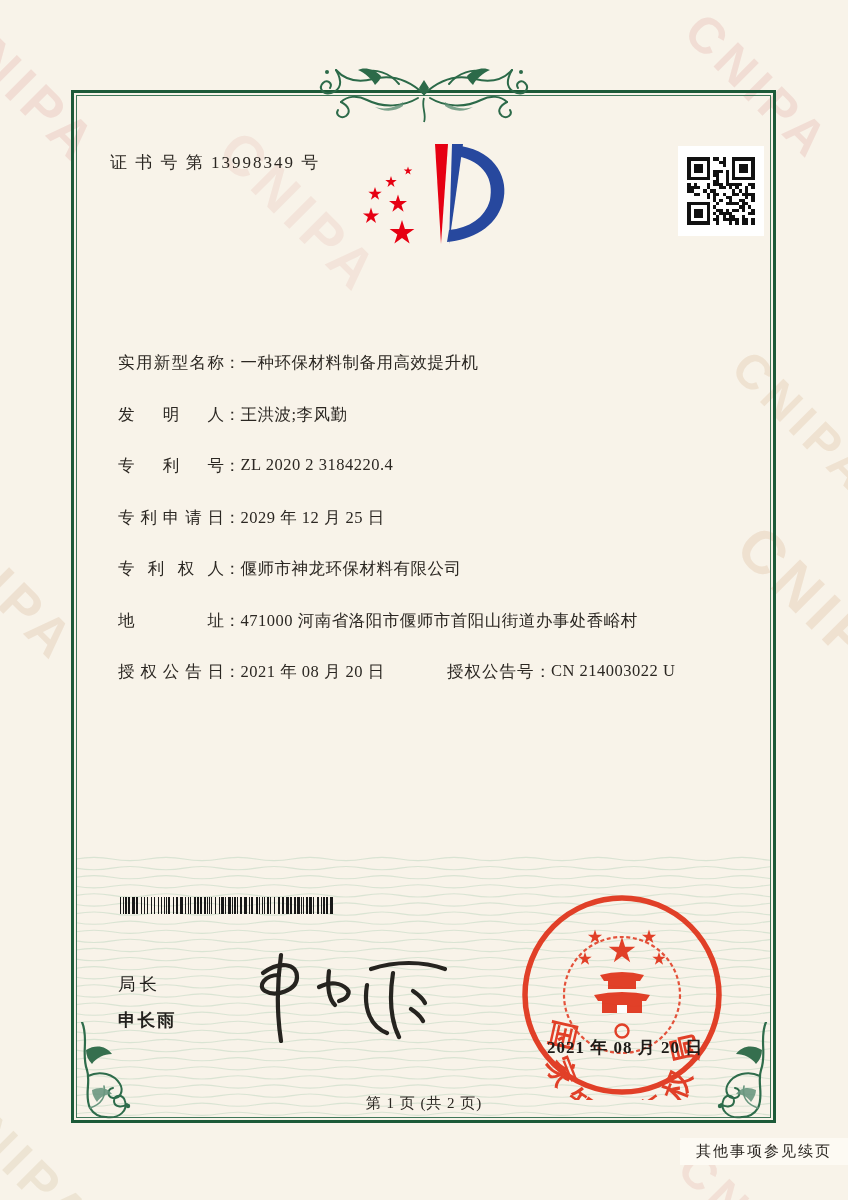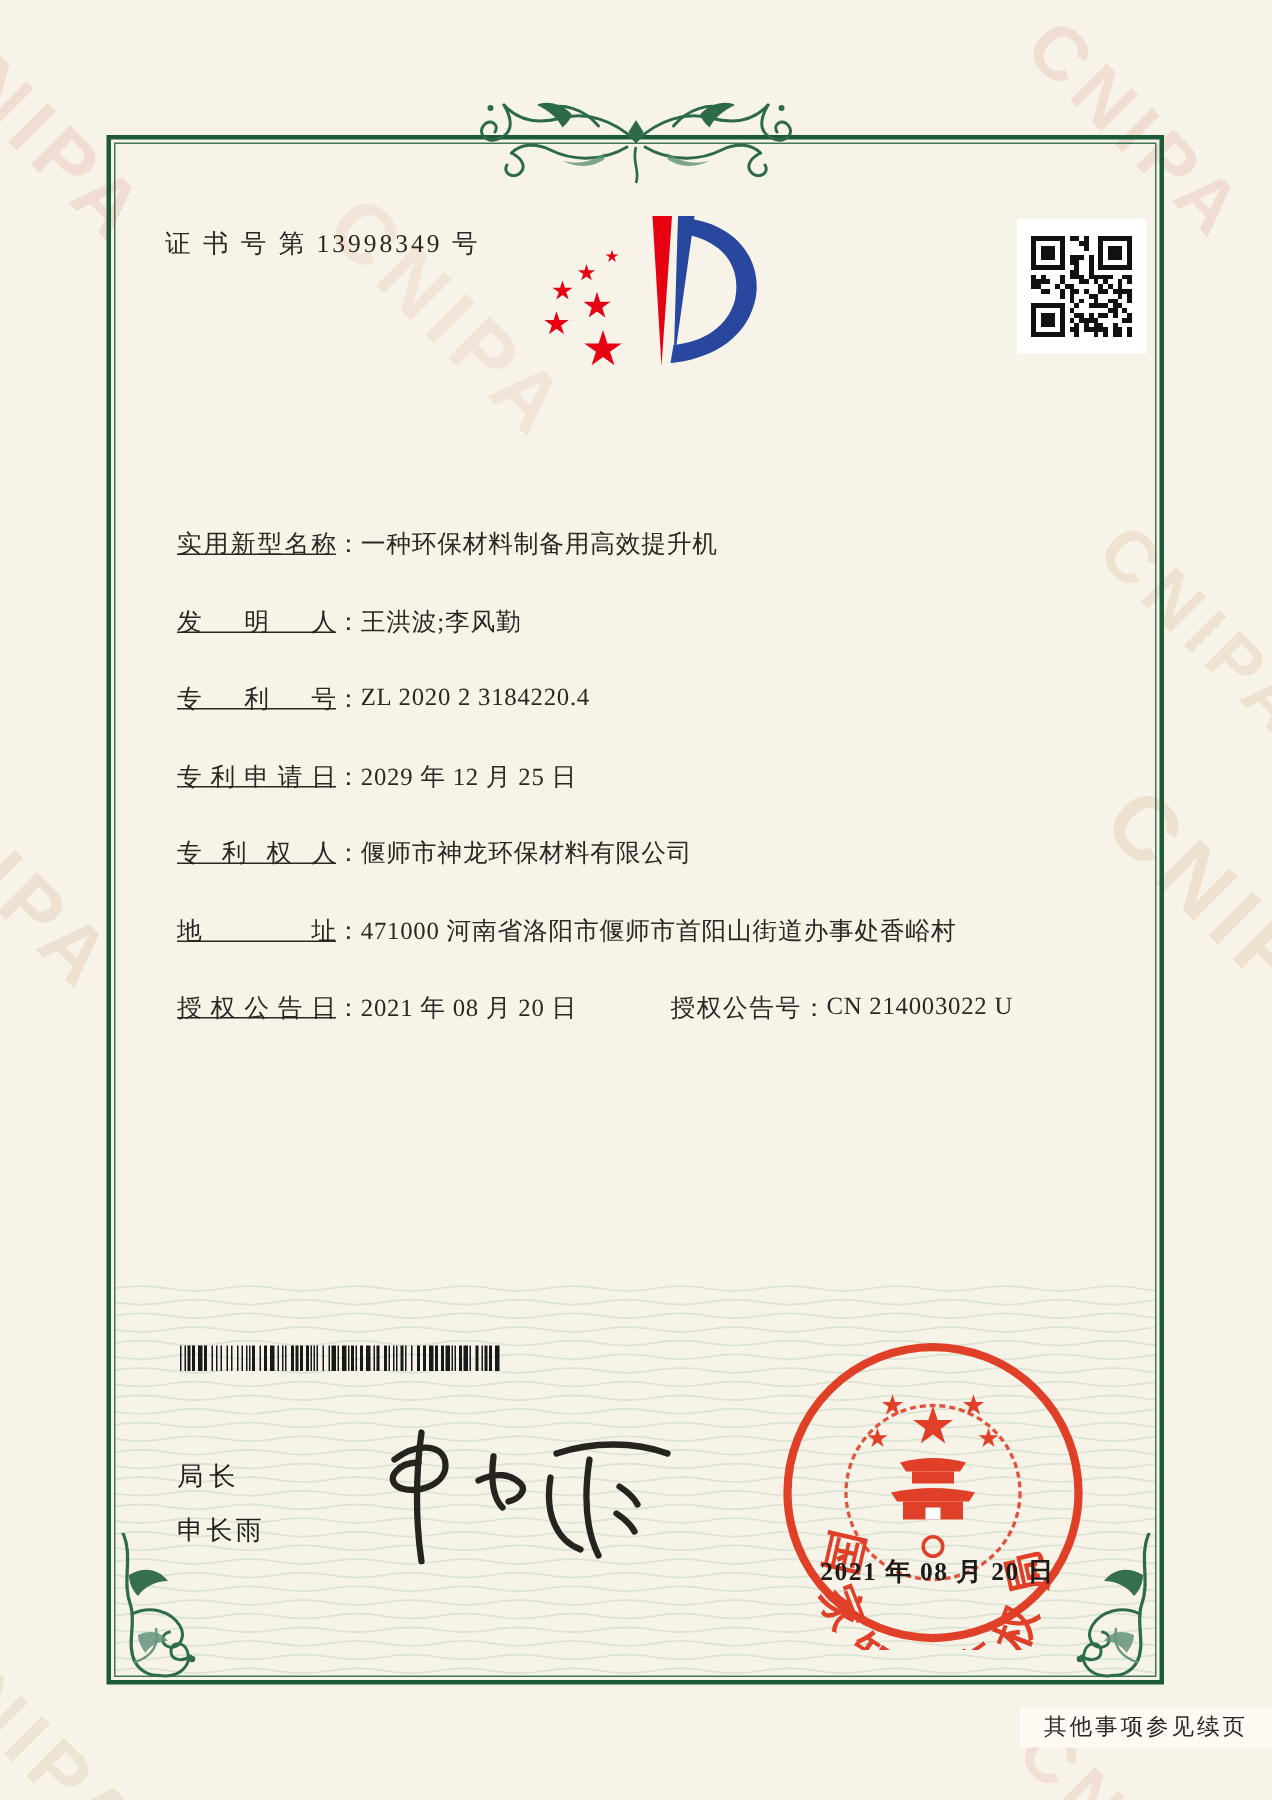--- a/index.html
+++ b/index.html
@@ -24,40 +24,40 @@
   
   #cert-no { left:110px; top:151px; font-size:17px; color:#2b2722; letter-spacing:2px; z-index:4; }
   #logo { left:345px; top:136px; z-index:3; }
   #qr-wrap { left:678px; top:146px; width:86px; height:90px; background:#ffffff; padding:3px; z-index:4; }
   #title { left:0; top:251px; width:100%; text-align:center; font-size:40px; font-weight:bold;
            letter-spacing:7px; color:#161412; z-index:4; }
 
   
   #fields { left:118px; top:352px; width:640px; z-index:4; color:#2b2722; }
   .frow { height:51.5px; font-size:16.5px; white-space:nowrap; }
-  .flabel { display:inline-block; width:106px; text-align:justify; text-align-last:justify; vertical-align:top;text-decoration:underline; }
+  .flabel { display:inline-block; width:106px; text-align:justify; text-align-last:justify; vertical-align:top; }
   .fcolon { display:inline-block; vertical-align:top; }
   .fvalue { display:inline-block; vertical-align:top; letter-spacing:0.5px; }
   #grant-row { position:relative; }
   #grant-second { position:absolute; left:329px; top:0; }
   #grant-second .flabel2 { letter-spacing:1px; }
 
   
   #paras { left:118px; top:699px; width:624px; z-index:4; font-size:16.5px; line-height:26px;
            color:#2b2722; text-align:justify; }
   #paras p { text-indent:2em; }
 
   
   #waves { left:76px; top:856px; z-index:1; }
 
   
   #barcode { left:120px; top:897px; width:218px; height:17px; z-index:4; }
   #barcode i { position:absolute; top:0; height:100%; background:#181818; }
   #sig-title { left:118px; top:972px; font-size:17.5px; color:#22201d; letter-spacing:4px; z-index:4; }
-  #sig-name  { left:118px; top:1008px; font-size:17.5px; color:#22201d; letter-spacing:2px; z-index:4; }
+  #sig-name  { left:118px; top:1008px; font-size:17.5px; color:#22201d; letter-spacing:2px; z-index:4;font-weight:bold; }
   #signature { left:243px; top:943px; z-index:5; }
   #seal { left:517px; top:885px; z-index:5; opacity:.93; }
   #seal-date { left:520px; top:1036px; width:210px; text-align:center; font-size:17px; font-weight:bold;
                color:#1d1b18; letter-spacing:1px; z-index:6; }
   #page-info { left:0; top:1094px; width:100%; text-align:center; font-size:15px; color:#2b2722;
                letter-spacing:1px; z-index:4; }
   #note { left:0; top:1138px; width:100%; text-align:right; z-index:4; }
   #note span { display:inline-block; background:#fdfaf3; padding:4px 16px; font-size:15px;
                color:#2b2722; letter-spacing:2px; }
 </style>
@@ -424,17 +424,18 @@
       <path d="M83 90 Q105 84 127 90 L123 96 L87 96 Z"></path>
       <rect x="91" y="96" width="28" height="8"></rect>
       <path d="M77 110 Q105 104 133 110 L129 116 L81 116 Z"></path>
       <rect x="85" y="116" width="40" height="12"></rect>
       <rect x="100" y="120" width="10" height="8" fill="#ffffff"></rect>
       <circle cx="105" cy="146" r="6.5" fill="none" stroke="#e0331a" stroke-width="2.4"></circle>
     </g>
   </svg>
   <div class="abs" id="seal-date">2021 年 08 月 20 日</div>
 
+  <div class="abs" id="page-info">第 1 页 (共 2 页)</div>
   <div class="abs" id="note">
     <span>其他事项参见续页</span>
   </div>
 
 </div>
 
 </body></html>

